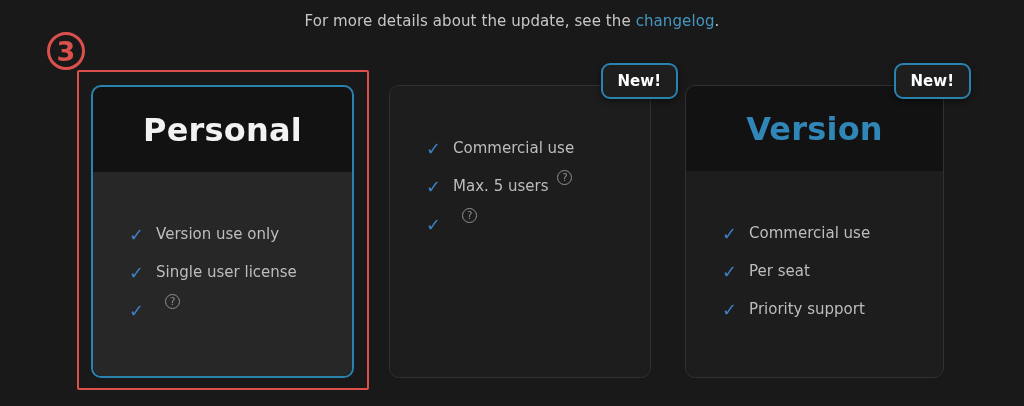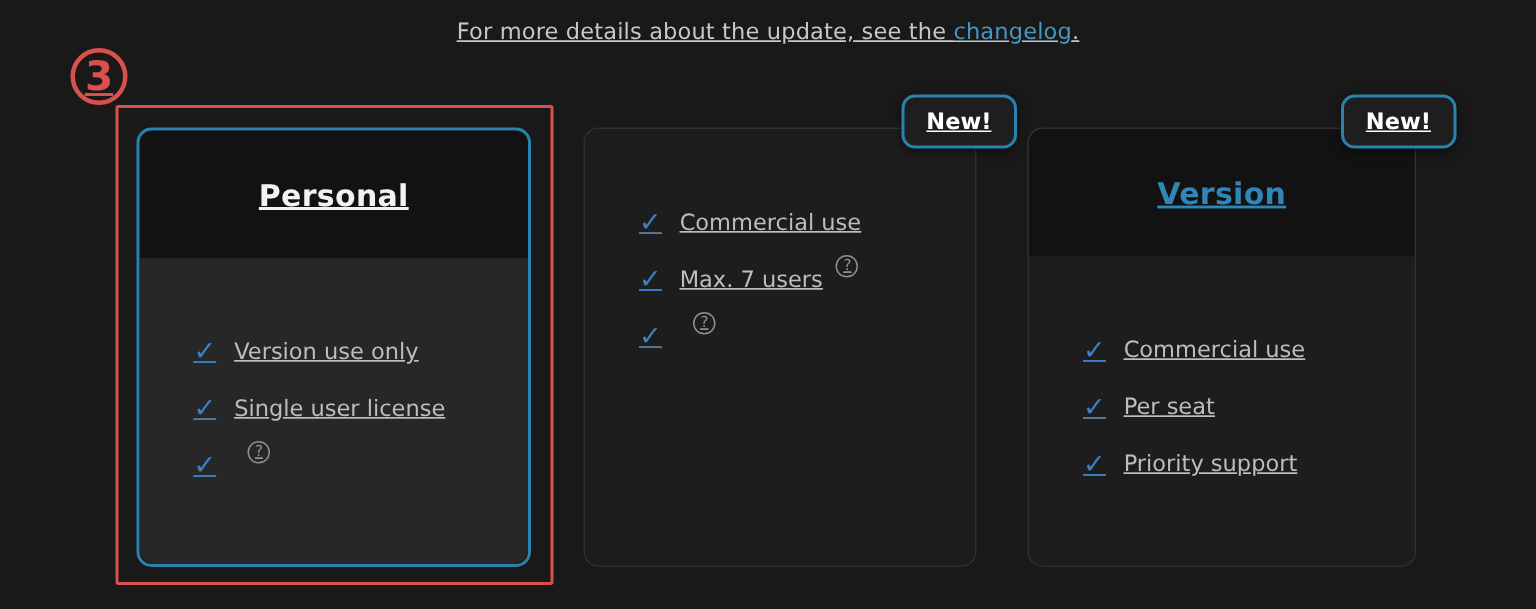--- a/index.html
+++ b/index.html
@@ -12,21 +12,21 @@
     --check-blue:#3d80c4;
     --link-blue:#4596c0;
     --business-title-blue:#3186b8;
     --annotation-red:#d9504c;
     --title-white:#f2f2f2;
     --text-gray:#bdbdbd;
     --note-gray:#c7c7c7;
     --help-gray:#8f8f8f;
     --badge-bg:#1e1e1e;
   }
-  *{margin:0;padding:0;box-sizing:border-box;text-decoration:underline;}
+  *{margin:0;padding:0;box-sizing:border-box;}
   html,body{width:1024px;height:406px;}
   body{
     background:var(--bg);
     font-family:"DejaVu Sans","Liberation Sans",sans-serif;
     position:relative;
     overflow:hidden;
   }
   .note{
     position:absolute;
     top:12px;left:0;width:100%;
@@ -91,21 +91,21 @@
     left:685px;width:259px;
     border:1px solid var(--card-border-gray);
   }
   .card-header{
     height:85px;
     background:var(--card-header-bg);
     display:flex;align-items:center;justify-content:center;
     flex:0 0 auto;
   }
   .card-title{
-    font-size:20px;
+    font-size:32px;
     font-weight:bold;
     color:var(--title-white);
     letter-spacing:.2px;
   }
   .card.business .card-title{color:var(--business-title-blue);}
   .card-body{
     flex:1;
     background:var(--other-body-bg);
     padding:52px 10px 0 36px;
   }
@@ -189,21 +189,21 @@
 <div class="card small-business">
   <div class="badge">New!</div>
   <div class="card-inner">
     <div class="card-body">
       <div class="feature">
         <span class="check">✓</span>
         <span>Commercial use</span>
       </div>
       <div class="feature">
         <span class="check">✓</span>
-        <span>Max. 7 users</span>
+        <span>Max. 5 users</span>
         <span class="help">?</span>
       </div>
       <div class="feature">
         <span class="check">✓</span>
         <span class="help">?</span>
       </div>
     </div>
   </div>
 </div>
 

